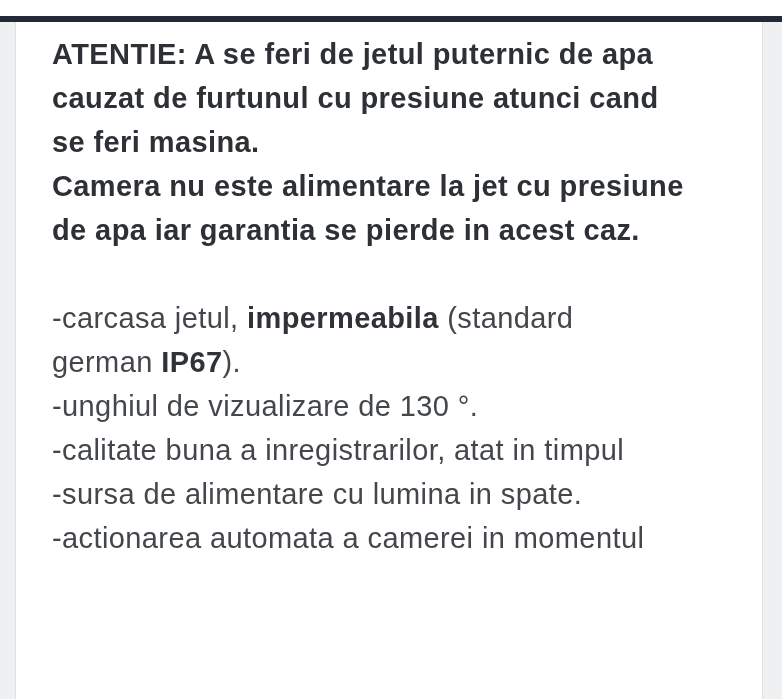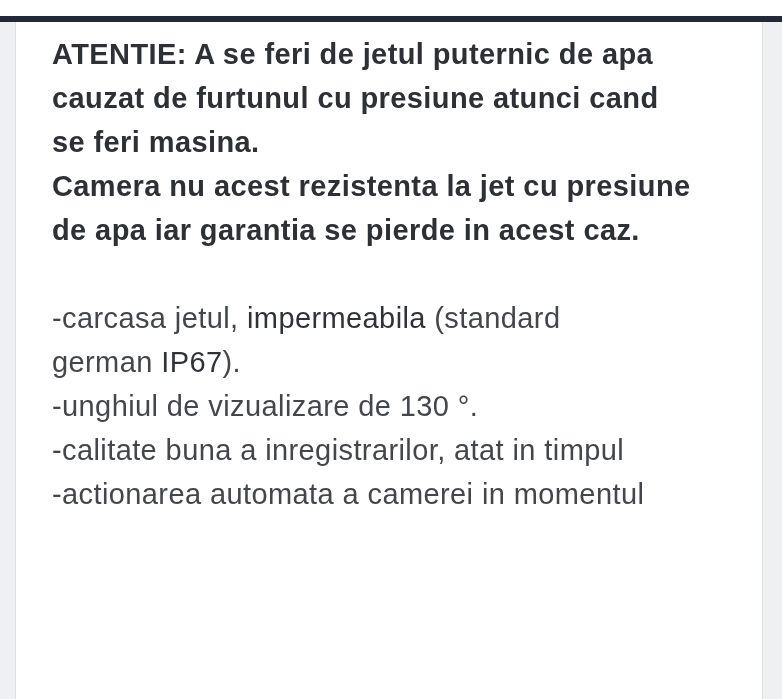--- a/index.html
+++ b/index.html
@@ -60,21 +60,21 @@
   }
   .warning .line{
     font-weight:700;
     color:var(--warning-text-color);
   }
   .features .line{
     font-weight:400;
     color:var(--body-text-color);
   }
   .features .line b{
-    font-weight:400;
+    font-weight:700;
     color:var(--bold-text-color);
   }
   .gap-line{
     height:44px;
   }
   .fragment{
     position:absolute;
     height:4px;
     border-radius:2px;
     background:#85888c;
@@ -93,40 +93,43 @@
 
   <div class="gutter gutter-left"></div>
   <div class="gutter gutter-right"></div>
 
   <div class="content">
 
     <div class="warning">
       <div class="line">ATENTIE: A se feri de jetul puternic de apa</div>
       <div class="line">cauzat de furtunul cu presiune atunci cand</div>
       <div class="line">se feri masina.</div>
-      <div class="line">Camera nu acest rezistenta la jet cu presiune</div>
+      <div class="line">Camera nu este alimentare la jet cu presiune</div>
       <div class="line">de apa iar garantia se pierde in acest caz.</div>
     </div>
 
     <div class="gap-line"></div>
 
     <div class="features">
       <div class="line">
         <span>-carcasa jetul, </span><b>impermeabila</b><span> (standard</span>
       </div>
       <div class="line">
         <span>german </span><b>IP67</b><span>).</span>
       </div>
       <div class="line">
         <span>-unghiul de vizualizare de 130 °.</span>
       </div>
       <div class="line">
         <span>-calitate buna a inregistrarilor, atat in timpul</span>
       </div>
       <div class="line">
+        <span>-sursa de alimentare cu lumina in spate.</span>
+      </div>
+      <div class="line">
         <span>-actionarea automata a camerei in momentul</span>
       </div>
     </div>
 
   </div>
 
   <div class="fragment frag-1"></div>
   <div class="fragment frag-2"></div>
   <div class="fragment frag-3"></div>
 

